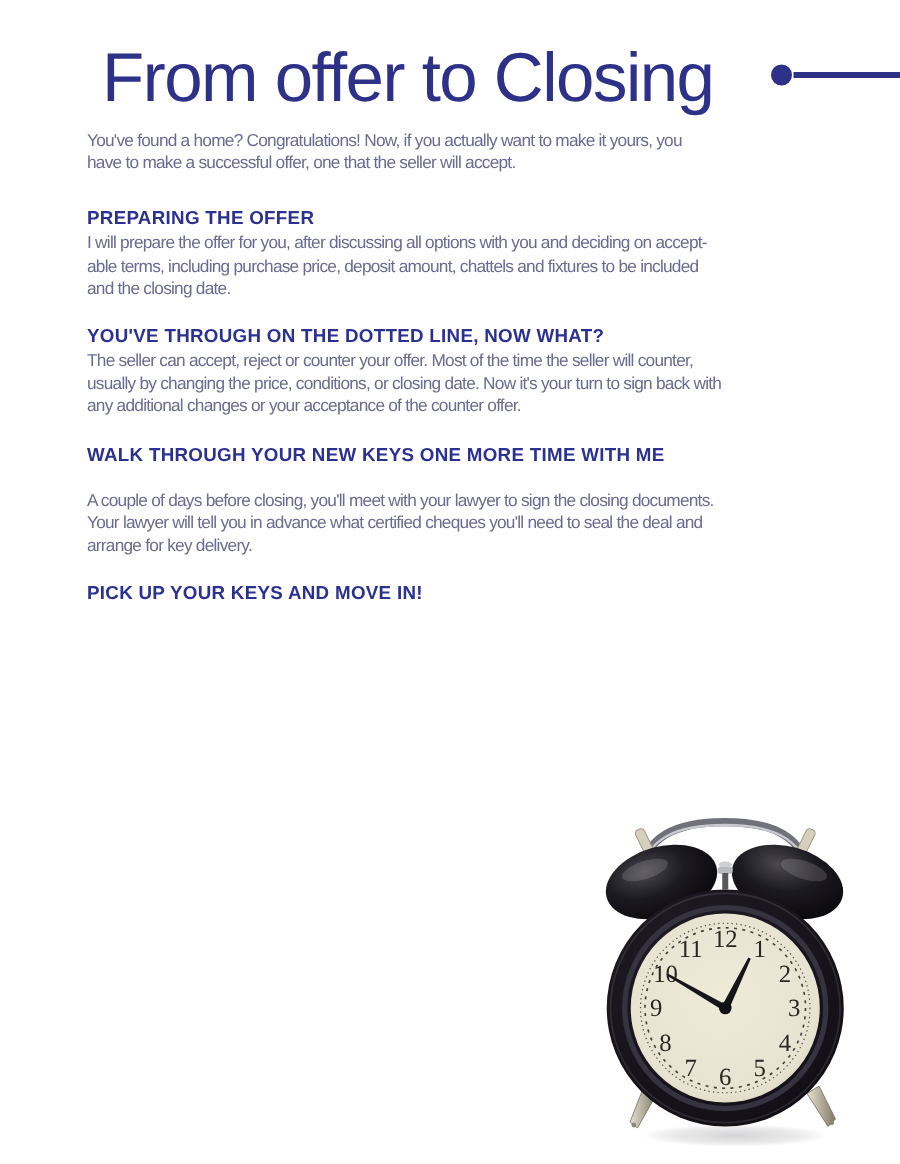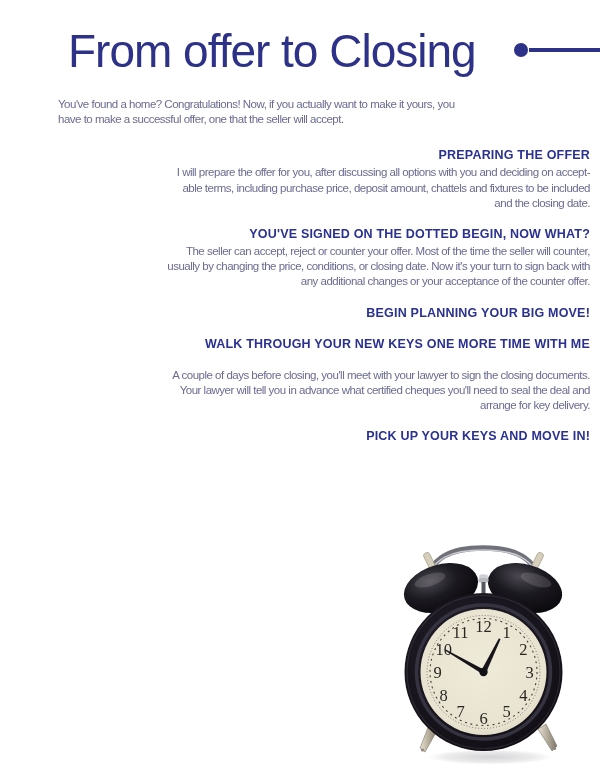--- a/index.html
+++ b/index.html
@@ -27,29 +27,29 @@
     width:14px;height:14px;border-radius:50%;
     background:#2d3187;
   }
   .title-rule{
     position:absolute;left:529px;top:48px;
     width:71px;height:4px;
     background:#2d3187;
   }
   
   .content{
-    position:absolute;left:58px;top:97px;width:532px;
+    position:absolute;left:58px;top:87px;width:532px;
   }
   .intro{
     margin:0 0 21px 0;
     font-size:11.5px;line-height:15.2px;letter-spacing:-0.5px;
     color:#6a6b90;
     white-space:pre-line;
   }
-  .sec{margin:16px 0 0 0;text-align:right;}
+  .sec{margin:16px 0 0 0;}
   .sec:first-of-type{margin-top:0;}
   .sec h2{
     margin:0 0 2px 0;
     font-size:12.5px;line-height:15px;
     font-weight:bold;letter-spacing:0.2px;
     color:#2a3190;
     white-space:nowrap;
   }
   .sec p{
     margin:0;
@@ -84,29 +84,28 @@
     <p class="intro">You've found a home? Congratulations! Now, if you actually want to make it yours, you
 have to make a successful offer, one that the seller will accept.</p>
     <div id="sections">
         <section class="sec">
           <h2>PREPARING THE OFFER</h2>
           <p>I will prepare the offer for you, after discussing all options with you and deciding on accept-
 able terms, including purchase price, deposit amount, chattels and fixtures to be included
 and the closing date.</p>
         </section>
         <section class="sec">
-          <h2>YOU'VE SIGNED ON THE DOTTED BEGIN, NOW WHAT?</h2>
+          <h2>YOU'VE THROUGH ON THE DOTTED LINE, NOW WHAT?</h2>
           <p>The seller can accept, reject or counter your offer. Most of the time the seller will counter,
 usually by changing the price, conditions, or closing date. Now it's your turn to sign back with
 any additional changes or your acceptance of the counter offer.</p>
         </section>
         <section class="sec">
         </section>
         <section class="sec">
-          <h2>BEGIN PLANNING YOUR BIG MOVE!</h2>
         </section>
         <section class="sec">
           <h2>WALK THROUGH YOUR NEW KEYS ONE MORE TIME WITH ME</h2>
         </section>
         <section class="sec">
           <p>A couple of days before closing, you'll meet with your lawyer to sign the closing documents.
 Your lawyer will tell you in advance what certified cheques you'll need to seal the deal and
 arrange for key delivery.</p>
         </section>
         <section class="sec">

